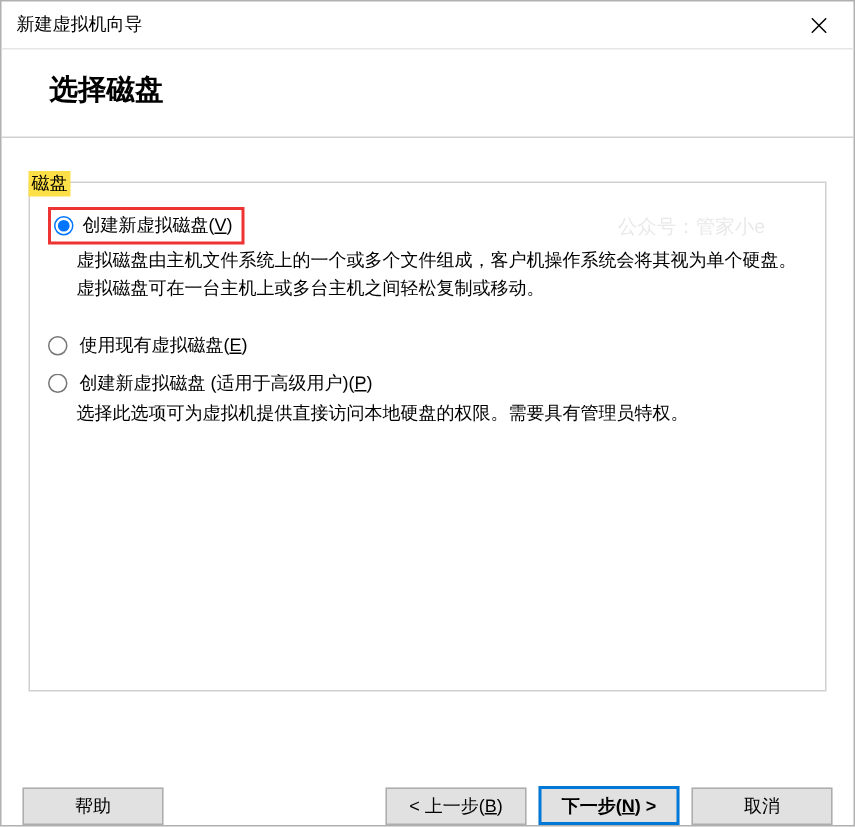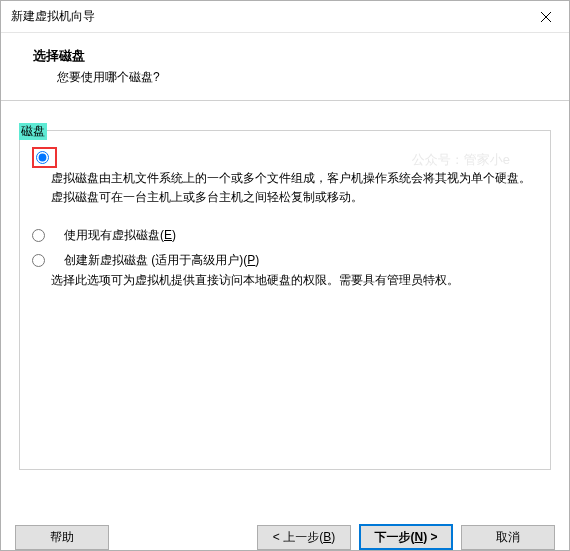--- a/index.html
+++ b/index.html
@@ -34,32 +34,32 @@
     display: flex;
     align-items: center;
     justify-content: center;
     cursor: pointer;
   }
   .titlebar-close svg { width: 10px; height: 10px; }
   .header {
     padding: 14px 18px 14px 32px;
     border-bottom: 1px solid #d0d0d0;
   }
-  .header-title { font-weight: bold; font-size: 13px; margin-bottom: 4px; }
+  .header-title { font-weight: bold; font-size: 19px; margin-bottom: 4px; }
   .header-subtitle { font-size: 12px; padding-left: 24px; color: #000; }
   .content {
     flex: 1;
     padding: 0 18px 0 18px;
     position: relative;
   }
   .groupbox-label {
     position: absolute;
     top: 22px;
     left: 18px;
-    background: #5eead4;
+    background: #fde047;
     padding: 0 2px;
     font-size: 12px;
     z-index: 2;
   }
   .groupbox {
     border: 1px solid #d0d0d0;
     margin-top: 29px;
     padding: 16px 12px 24px 12px;
     min-height: 340px;
     position: relative;
@@ -69,21 +69,21 @@
     top: 20px;
     right: 40px;
     color: #e9e9e9;
     font-size: 13px;
     pointer-events: none;
   }
   .radio-option { margin-bottom: 6px; }
   .radio-row {
     display: flex;
     align-items: center;
-    gap: 19px;
+    gap: 8px;
     padding: 1px 0;
   }
   .radio-row input[type=radio] {
     width: 13px; height: 13px; margin: 0;
   }
   .radio-label { font-size: 12px; }
   .radio-label u { text-decoration: underline; }
   .radio-desc {
     font-size: 12px;
     color: #000;
@@ -131,30 +131,30 @@
     <div class="titlebar-close">
       <svg viewBox="0 0 10 10">
         <line x1="0" y1="0" x2="10" y2="10" stroke="#000" stroke-width="1"></line>
         <line x1="10" y1="0" x2="0" y2="10" stroke="#000" stroke-width="1"></line>
       </svg>
     </div>
   </div>
 
   <div class="header">
     <div class="header-title">选择磁盘</div>
-    <div class="header-subtitle">您要使用哪个磁盘?</div>
   </div>
 
   <div class="content">
     <span class="groupbox-label">磁盘</span>
     <div class="groupbox">
       <div class="watermark">公众号：管家小e</div>
       <div id="options-container">
           <div class="radio-option"><label class="radio-row highlight-box">
               <input type="radio" name="disk" checked="" style="">
+              <span class="radio-label"><span>创建新虚拟磁盘(</span><u>V</u><span>)</span></span>
             </label><div class="radio-desc">虚拟磁盘由主机文件系统上的一个或多个文件组成，客户机操作系统会将其视为单个硬盘。虚拟磁盘可在一台主机上或多台主机之间轻松复制或移动。</div></div>
           <div class="radio-option">
             <label class="radio-row">
               <input type="radio" name="disk" style="">
               <span class="radio-label"><span>使用现有虚拟磁盘(</span><u>E</u><span>)</span></span>
             </label>
           </div>
           <div class="radio-option">
             <label class="radio-row">
               <input type="radio" name="disk" style="">

